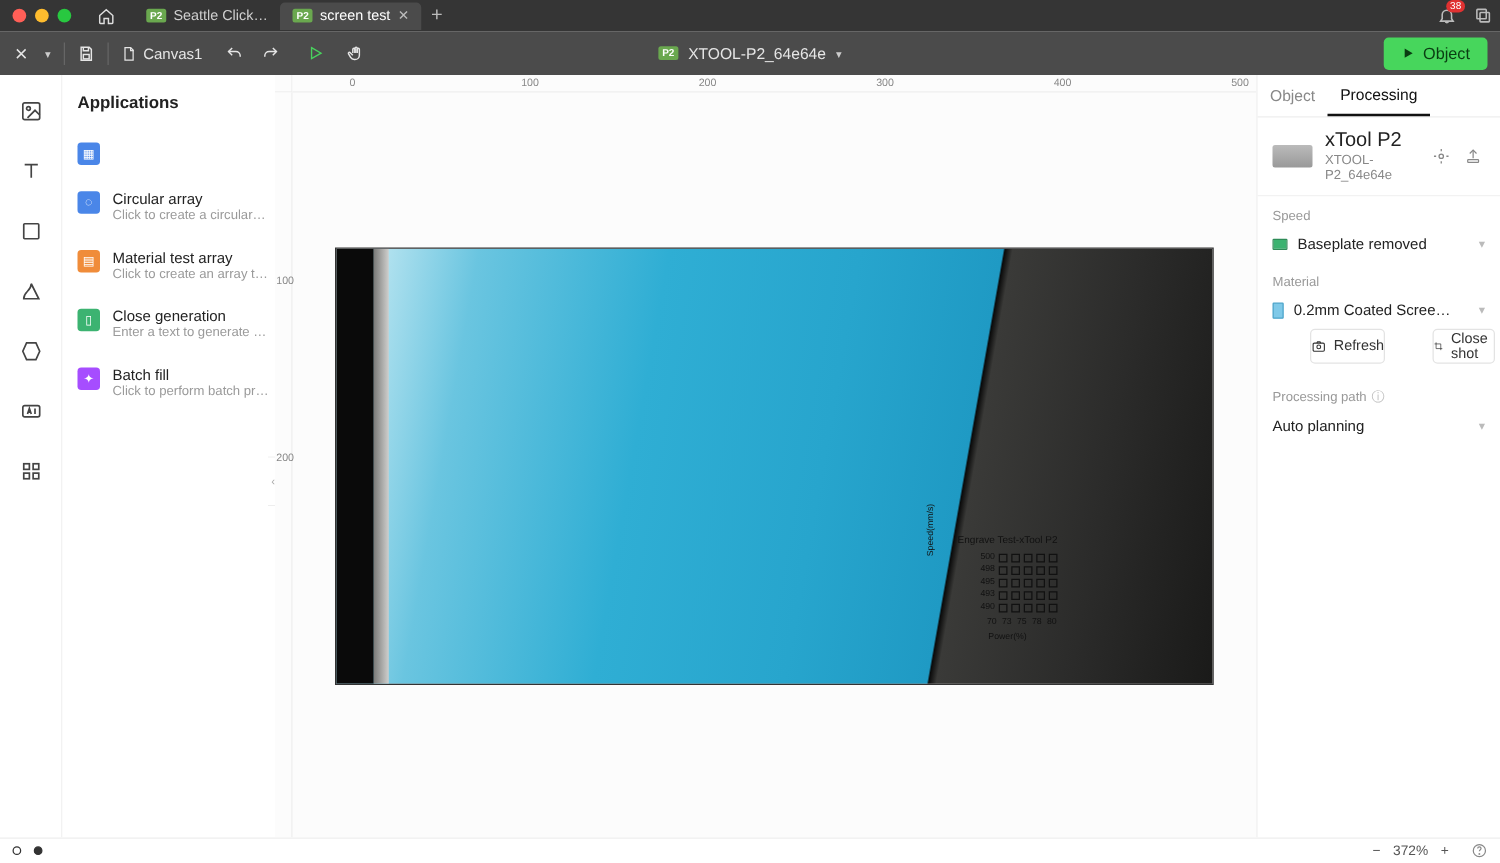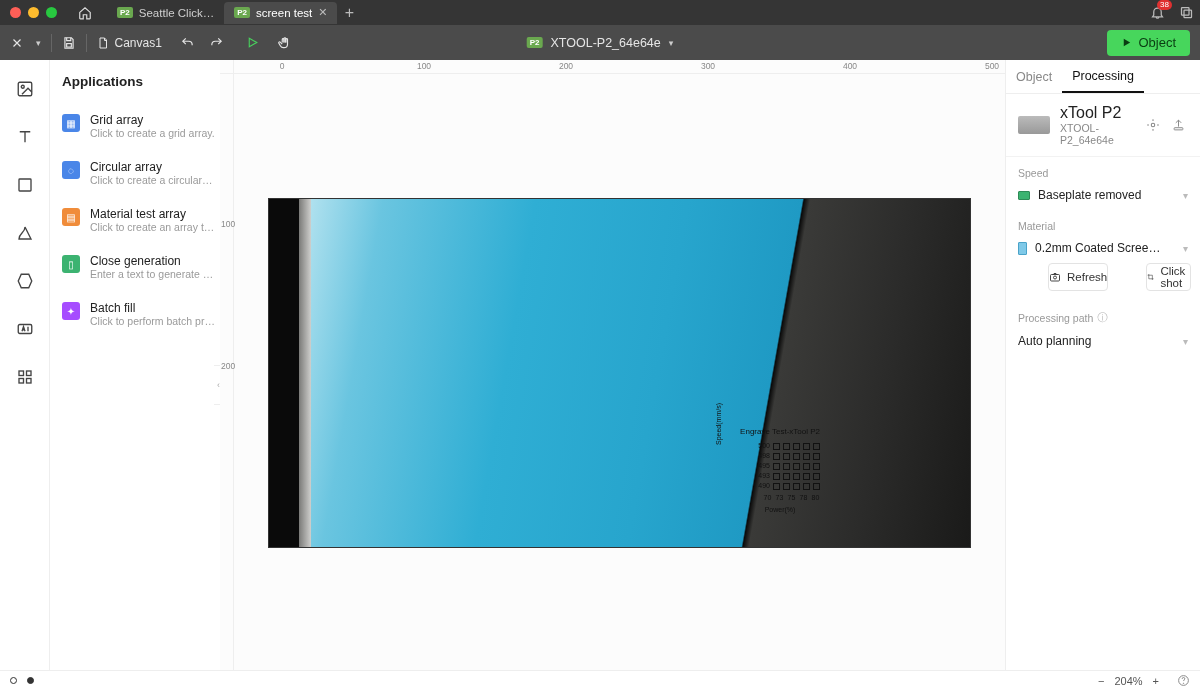--- a/index.html
+++ b/index.html
@@ -50,21 +50,21 @@
 .ruler-h { position:absolute; top:0; left:14px; right:0; height:14px; background:#fcfcfc; border-bottom:1px solid #eee; }
 .ruler-h span { position:absolute; top:1px; font-size:8.5px; color:#888; transform:translateX(-50%); }
 .ruler-v { position:absolute; top:14px; left:0; bottom:0; width:14px; background:#fcfcfc; border-right:1px solid #eee; }
 .ruler-v span { position:absolute; left:1px; font-size:8.5px; color:#888; writing-mode:horizontal-tb; transform:translateY(-50%); }
 .ruler-corner { position:absolute; top:0; left:0; width:14px; height:14px; background:#fcfcfc; border-right:1px solid #eee; border-bottom:1px solid #eee; }
 
 
 .snapshot { position:absolute; left:48px; top:138px; width:703px; height:350px; border:1px solid #333; background:linear-gradient(100deg, #d8f1f7 0%, #6ac5e0 15%, #2faed4 35%, #27a5cd 55%, #1f9ac4 70%, #0a0a0a 70.2%, #3a3a38 71%, #2b2b2a 85%, #1a1a19 100%); overflow:hidden; }
 .snapshot::before { content:""; position:absolute; left:0; top:0; width:30px; height:100%; background:#0a0a0a; }
 .snapshot::after { content:""; position:absolute; left:30px; top:0; width:12px; height:100%; background:linear-gradient(90deg,#7a7a78,#cfcfcd); }
-.test-grid { position:absolute; right:150px; bottom:32px; font-size:7px; color:#111; text-align:right; line-height:10px; }
+.test-grid { position:absolute; right:124px; bottom:32px; font-size:7px; color:#111; text-align:right; line-height:10px; }
 .test-grid .title { font-size:8px; margin-bottom:4px; }
 .test-grid .row { display:flex; align-items:center; gap:3px; justify-content:flex-end; }
 .test-grid .row b { font-weight:400; width:18px; text-align:right; }
 .test-grid .sq { display:inline-flex; gap:3px; }
 .test-grid .sq i { width:7px; height:7px; border:0.8px solid #111; display:inline-block; }
 .test-grid .xrow { display:flex; gap:3px; justify-content:flex-end; padding-right:0; margin-top:2px; }
 .test-grid .xrow span{ width:9px; text-align:center; font-size:7px;}
 .test-grid .yaxis { position:absolute; left:-26px; top:18px; transform:rotate(-90deg); transform-origin:left top; font-size:7px; }
 .test-grid .xlabel { font-size:7px; margin-top:2px; text-align:center; }
 
@@ -254,24 +254,20 @@
           <rect x="14" y="14" width="6" height="6"></rect>
         </svg>
       </div>
   </div>
 
   <div class="apps-panel">
     <h3>Applications</h3>
 
     <div class="app-item">
       <div class="app-icon" style="background:#4a86e8">▦</div>
-      <div class="txt">
-          <div class="t">Grid array</div>
-          <div class="d">Click to create a grid array.</div>
-        </div>
     </div>
     <div class="app-item">
       <div class="app-icon" style="background:#4a86e8">◌</div>
       <div class="txt">
           <div class="t">Circular array</div>
           <div class="d">Click to create a circular arr…</div>
         </div>
     </div>
     <div class="app-item">
       <div class="app-icon" style="background:#f08c3a">▤</div>
@@ -432,21 +428,21 @@
             <circle cx="12" cy="13" r="3"></circle>
             <path d="M9 7l1-2h4l1 2"></path>
           </svg>
         <span>Refresh</span>
       </div>
       <div class="btn-outlined">
         <svg width="12" height="12" viewBox="0 0 24 24" fill="none" stroke="currentColor" stroke-width="1.8">
             <path d="M6 2v16h16"></path>
             <path d="M2 6h16v16"></path>
           </svg>
-        <span>Click shot</span>
+        <span>Close shot</span>
       </div>
     </div>
 
     <div class="section">
       <div class="lbl" style="display:flex;align-items:center;gap:4px">
         <span>Processing path</span>
         <span style="color:#bbb">ⓘ</span>
       </div>
       <div class="pill">
         <span>Auto planning</span>
@@ -457,21 +453,21 @@
 
 </div>
 
 <div class="statusbar">
   <div class="dots">
     <i></i>
     <i class="fill"></i>
   </div>
   <div class="zoom">
     <span>−</span>
-    <span>204%</span>
+    <span>372%</span>
     <span>+</span>
     <span style="margin-left:8px;color:#888">
       <svg width="13" height="13" viewBox="0 0 24 24" fill="none" stroke="currentColor" stroke-width="1.8">
           <circle cx="12" cy="12" r="9"></circle>
           <path d="M9.5 9a2.5 2.5 0 015 0c0 1.5-2.5 2-2.5 4"></path>
           <circle cx="12" cy="17" r="0.5" fill="currentColor"></circle>
         </svg>
     </span>
   </div>
 </div>

